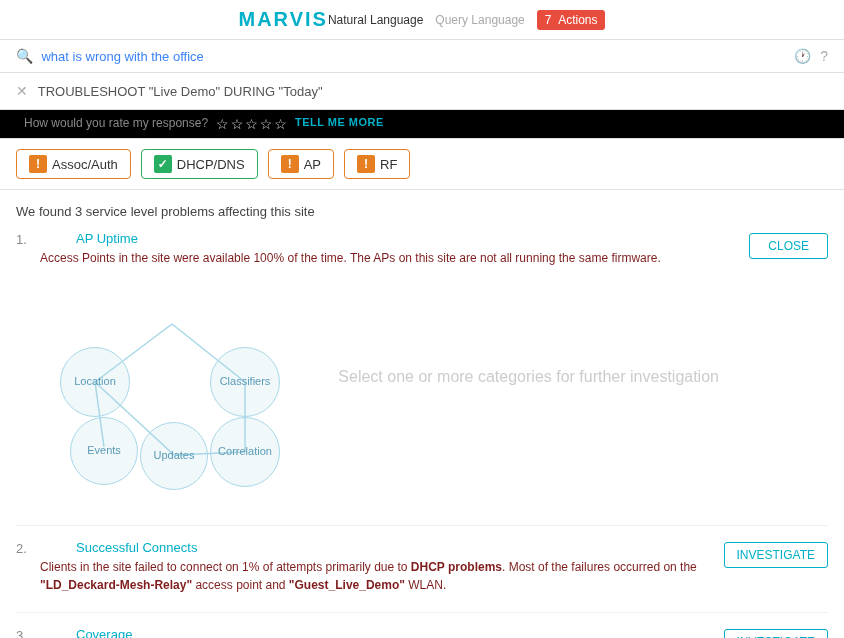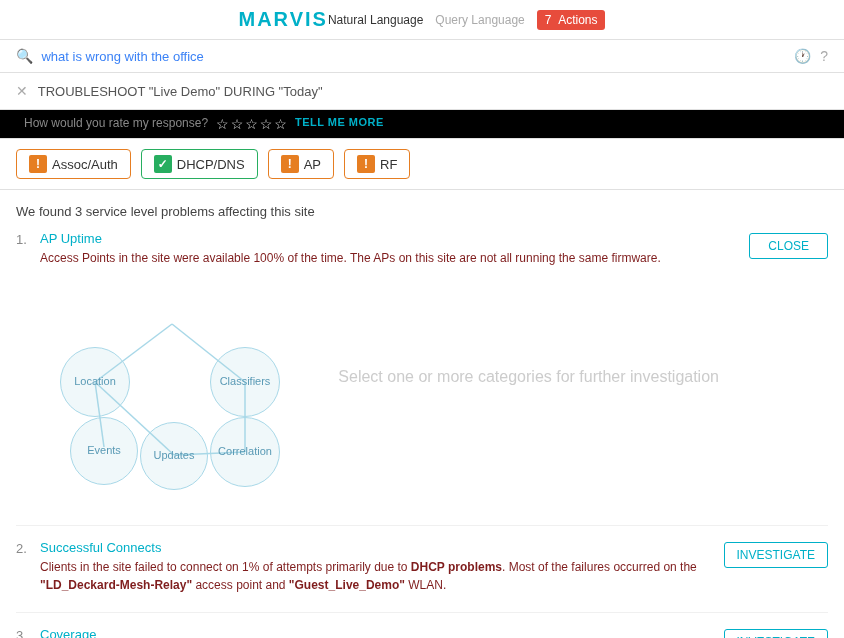--- a/index.html
+++ b/index.html
@@ -69,21 +69,21 @@
 
     
     .main-content { background: #fff; padding: 14px 16px; overflow-y: auto; height: calc(638px - 40px - 44px - 36px - 50px); }
 
     .found-text { font-size: 13px; color: #444; margin-bottom: 12px; }
 
     
     .problem-item { display: flex; align-items: flex-start; margin-bottom: 18px; }
     .problem-num { color: #888; font-size: 13px; width: 24px; flex-shrink: 0; padding-top: 1px; }
     .problem-body { flex: 1; }
-    .problem-title { color: #00b0c8; font-size: 13px; font-weight: 500; cursor: pointer; margin-bottom: 3px; }
+    .problem-title { color: #00b0c8; font-size: 13px; font-weight: 500; cursor: pointer; margin-bottom: 3px; margin-left: 36px; }
     .problem-desc { font-size: 12px; color: #7f1d1d; line-height: 1.5; }
     .problem-action { margin-left: auto; flex-shrink: 0; }
 
     .close-btn {
       border: 1.5px solid #00b0c8; color: #00b0c8; background: #fff;
       padding: 5px 18px; border-radius: 3px; font-size: 12px; cursor: pointer; font-weight: 500;
     }
     .investigate-btn {
       border: 1.5px solid #00b0c8; color: #00b0c8; background: #fff;
       padding: 5px 12px; border-radius: 3px; font-size: 12px; cursor: pointer; font-weight: 500;

